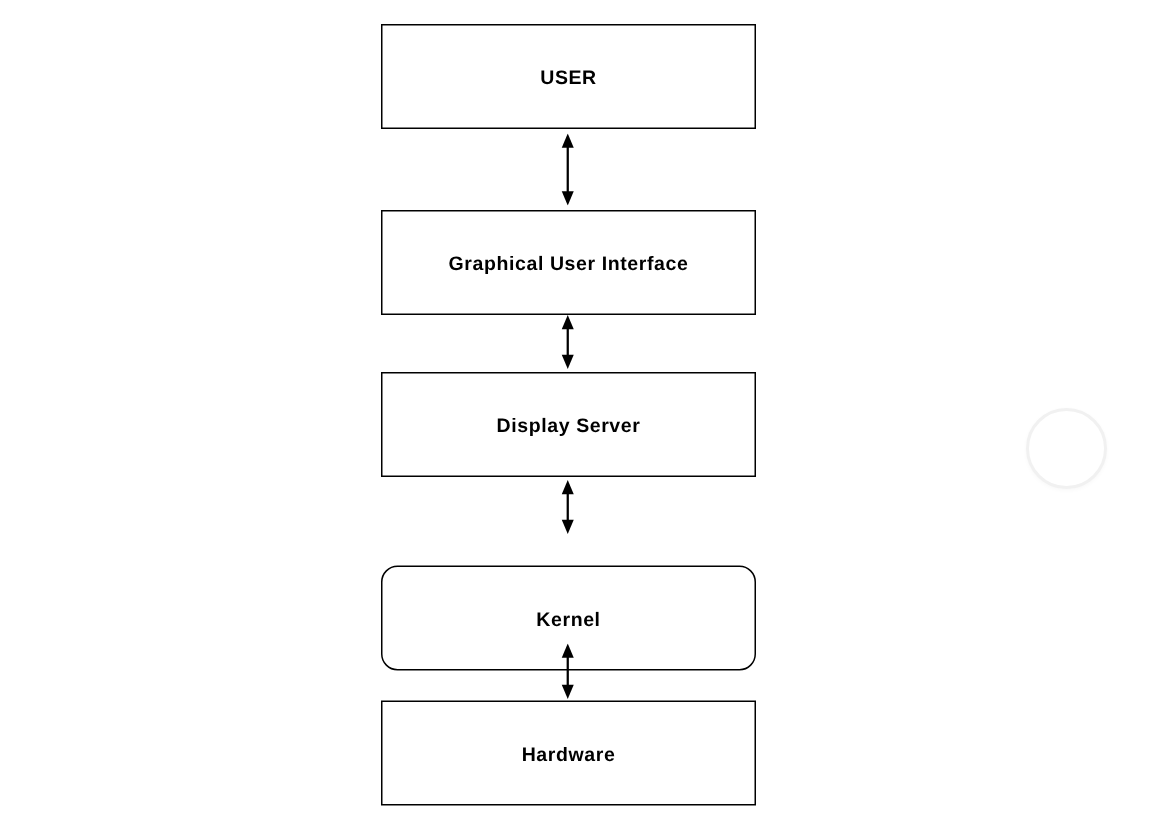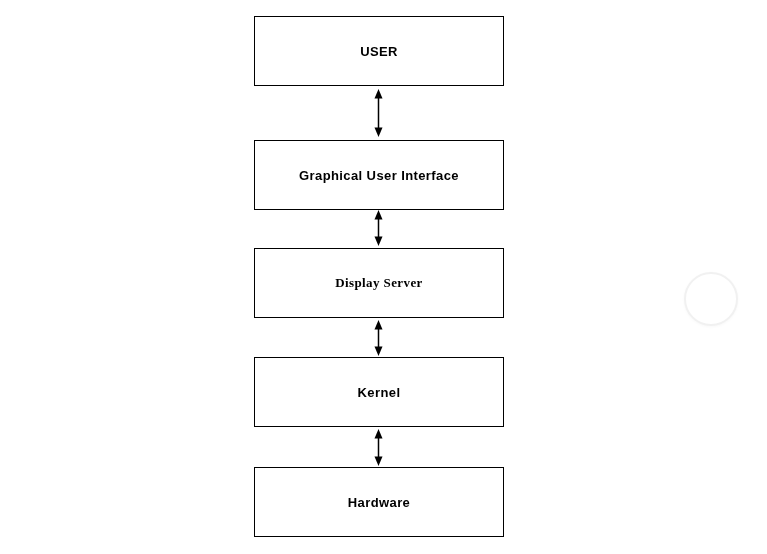--- a/index.html
+++ b/index.html
@@ -31,22 +31,22 @@
   }
   .node-label {
     color: var(--node-text, #000000);
     font-size: 13px;
     font-weight: bold;
     letter-spacing: 0.4px;
     white-space: nowrap;
   }
   .n1 { top: 16px; }
   .n2 { top: 140px; }
-  .n3 { top: 248px; font-family: Liberation Serif, serif; }
-  .n4 { top: 357px; }
+  .n3 { top: 248px; }
+  .n4 { top: 377px; border-radius: 11px; }
   .n5 { top: 467px; justify-content: center; }
 
   .arrow {
     position: absolute;
     left: 372px;
     color: var(--arrow-color, #000000);
     display: block;
   }
   .a1 { top: 89px; }
   .a2 { top: 210px; }

